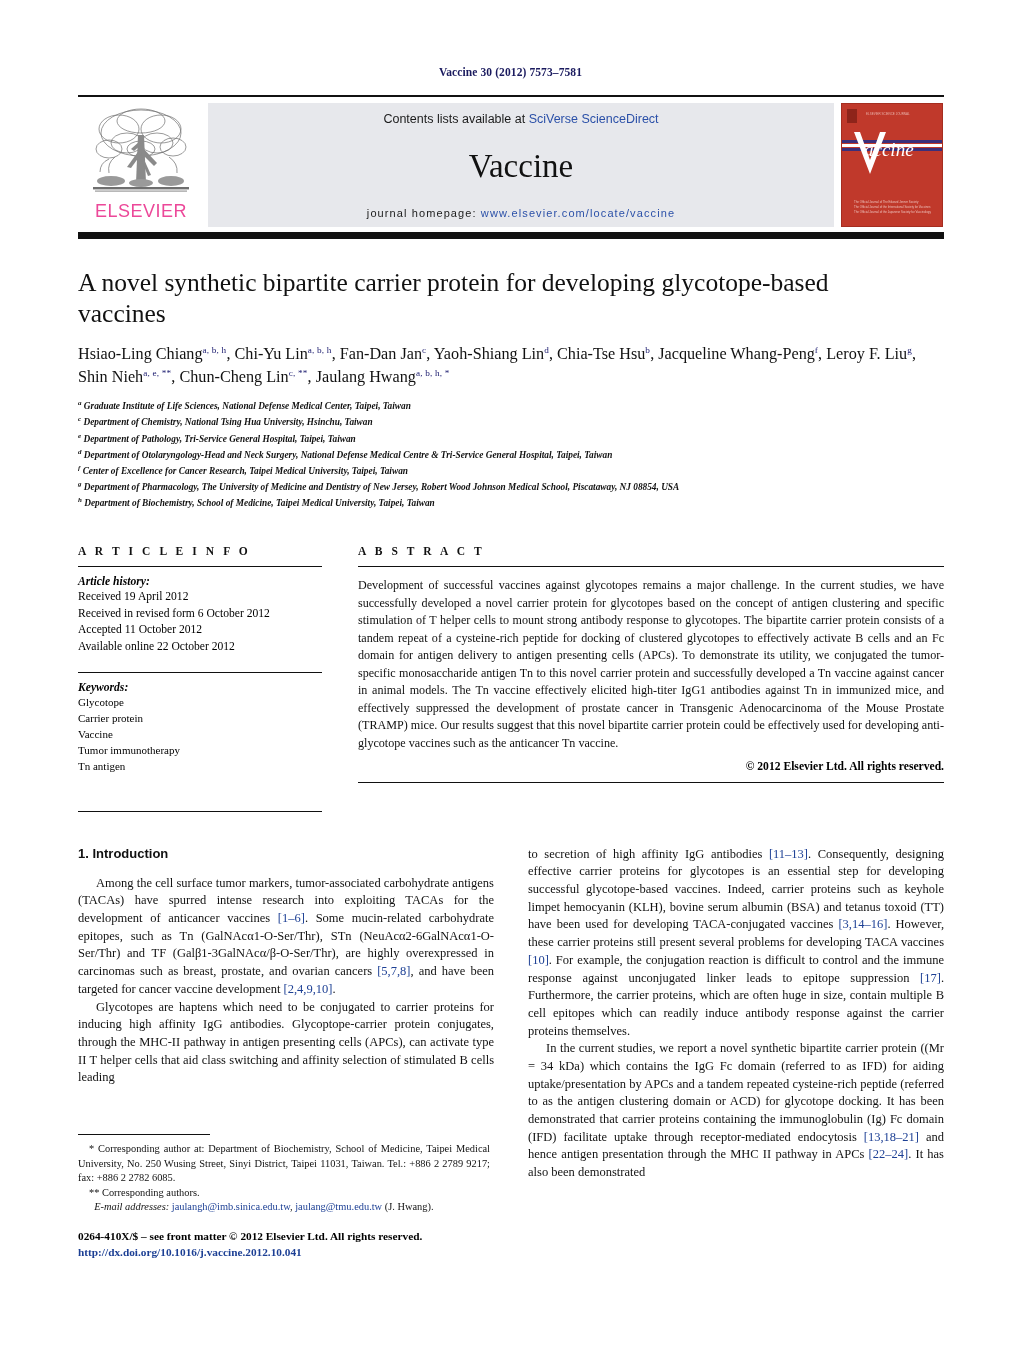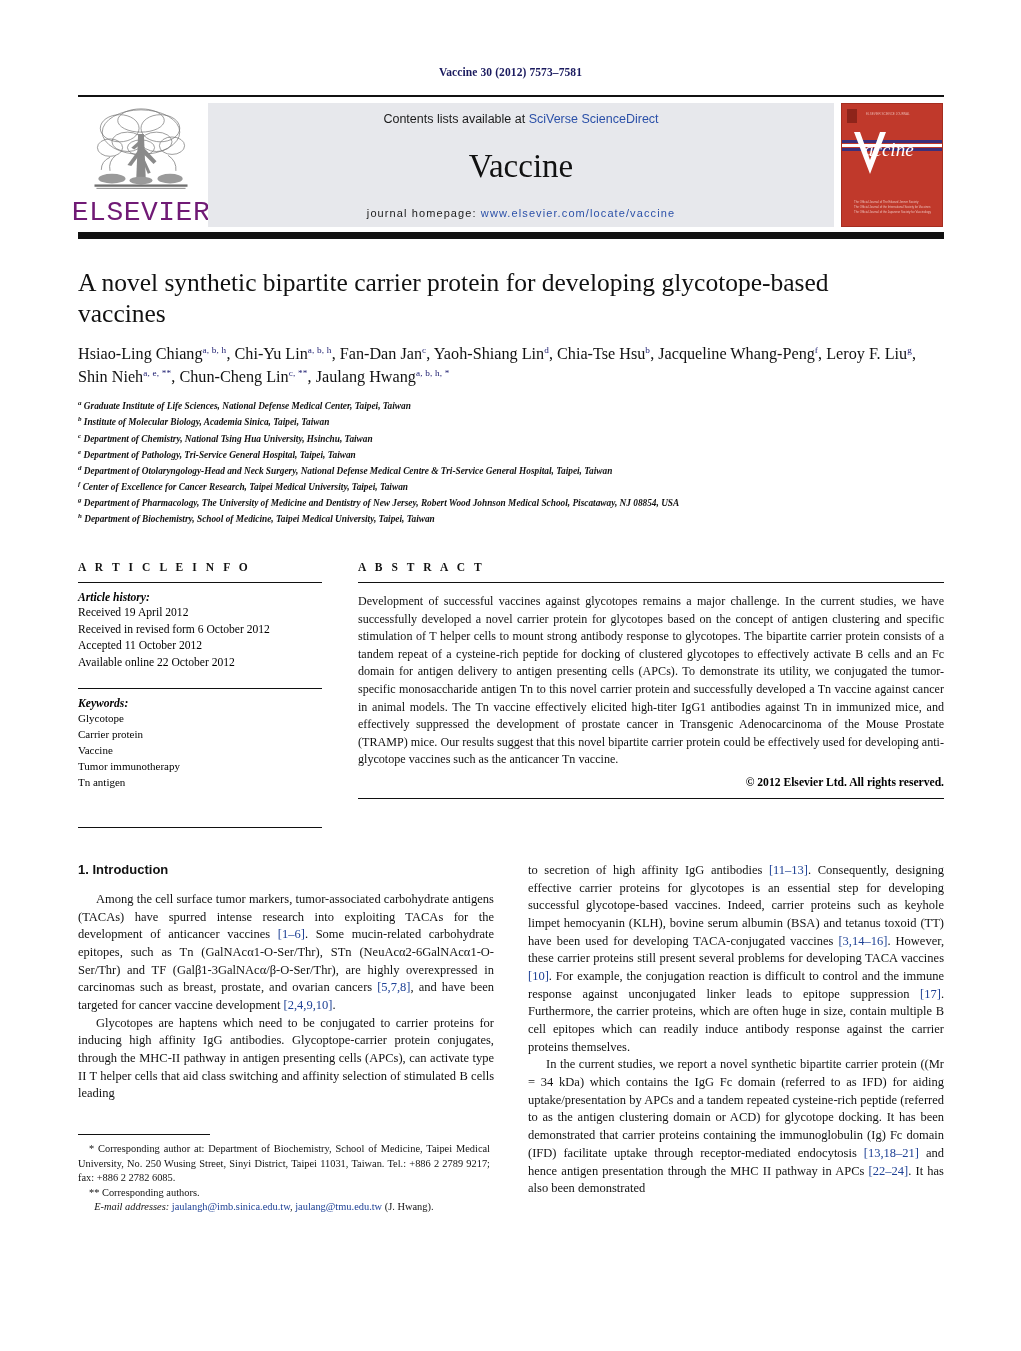--- a/index.html
+++ b/index.html
@@ -48,23 +48,23 @@
     width: 126px;
     flex: 0 0 126px;
     display: flex;
     flex-direction: column;
     align-items: center;
     justify-content: flex-start;
     padding-top: 2px;
   }
   .tree-svg { display:block; }
   .elsevier-word {
-    font-family: Liberation Mono, monospace;
-    color: #701a75;
-    font-size: 28px;
+    font-family: Liberation Sans, sans-serif;
+    color: #ec4899;
+    font-size: 18px;
     letter-spacing: .5px;
     margin-top: 1px;
     line-height: 1;
   }
   .center-cell {
     flex: 1 1 auto;
     background: #e7e8ec;
     display: flex;
     flex-direction: column;
     align-items: center;
@@ -379,21 +379,20 @@
   <div class="title-block">
     <h1 class="paper-title">A novel synthetic bipartite carrier protein for developing glycotope-based vaccines</h1>
 
     <div class="authors">
       <span><span>Hsiao-Ling Chiang</span><sup>a, b, h</sup></span>, <span><span>Chi-Yu Lin</span><sup>a, b, h</sup></span>, <span><span>Fan-Dan Jan</span><sup>c</sup></span>, <span><span>Yaoh-Shiang Lin</span><sup>d</sup></span>, <span><span>Chia-Tse Hsu</span><sup>b</sup></span>,
       <span><span>Jacqueline Whang-Peng</span><sup>f</sup></span>, <span><span>Leroy F. Liu</span><sup>g</sup></span>, <span><span>Shin Nieh</span><sup>a, e, **</sup></span>, <span><span>Chun-Cheng Lin</span><sup>c, **</sup></span>, <span><span>Jaulang Hwang</span><sup>a, b, h, *</sup></span>
     </div>
 
     <div class="affil">
       <div><sup>a</sup> <span>Graduate Institute of Life Sciences, National Defense Medical Center, Taipei, Taiwan</span></div>
-      <div><sup>b</sup> <span>Institute of Molecular Biology, Academia Sinica, Taipei, Taiwan</span></div>
       <div><sup>c</sup> <span>Department of Chemistry, National Tsing Hua University, Hsinchu, Taiwan</span></div>
       <div><sup>e</sup> <span>Department of Pathology, Tri-Service General Hospital, Taipei, Taiwan</span></div>
       <div><sup>d</sup> <span>Department of Otolaryngology-Head and Neck Surgery, National Defense Medical Centre &amp; Tri-Service General Hospital, Taipei, Taiwan</span></div>
       <div><sup>f</sup> <span>Center of Excellence for Cancer Research, Taipei Medical University, Taipei, Taiwan</span></div>
       <div><sup>g</sup> <span>Department of Pharmacology, The University of Medicine and Dentistry of New Jersey, Robert Wood Johnson Medical School, Piscataway, NJ 08854, USA</span></div>
       <div><sup>h</sup> <span>Department of Biochemistry, School of Medicine, Taipei Medical University, Taipei, Taiwan</span></div>
     </div>
   </div>
 
   <div class="info-abstract">
@@ -442,14 +441,18 @@
 
   </div>
 
   <div class="footnotes">
     <hr class="fn-rule">
     <p class="fn indent1">* Corresponding author at: Department of Biochemistry, School of Medicine, Taipei Medical University, No. 250 Wusing Street, Sinyi District, Taipei 11031, Taiwan. Tel.: +886 2 2789 9217; fax: +886 2 2782 6085.</p>
     <p class="fn indent1">** Corresponding authors.</p>
     <p class="fn indent1">&nbsp;&nbsp;<span class="email-label">E-mail addresses:</span> <span class="email">jaulangh@imb.sinica.edu.tw</span>, <span class="email">jaulang@tmu.edu.tw</span> <span>(J. Hwang).</span></p>
   </div>
 
+  <div class="issn-block">
+    <p class="issn">0264-410X/$ – see front matter © 2012 Elsevier Ltd. All rights reserved.</p>
+    <p class="doi">http://dx.doi.org/10.1016/j.vaccine.2012.10.041</p>
+  </div>
 
 </div>
 
 </body></html>

